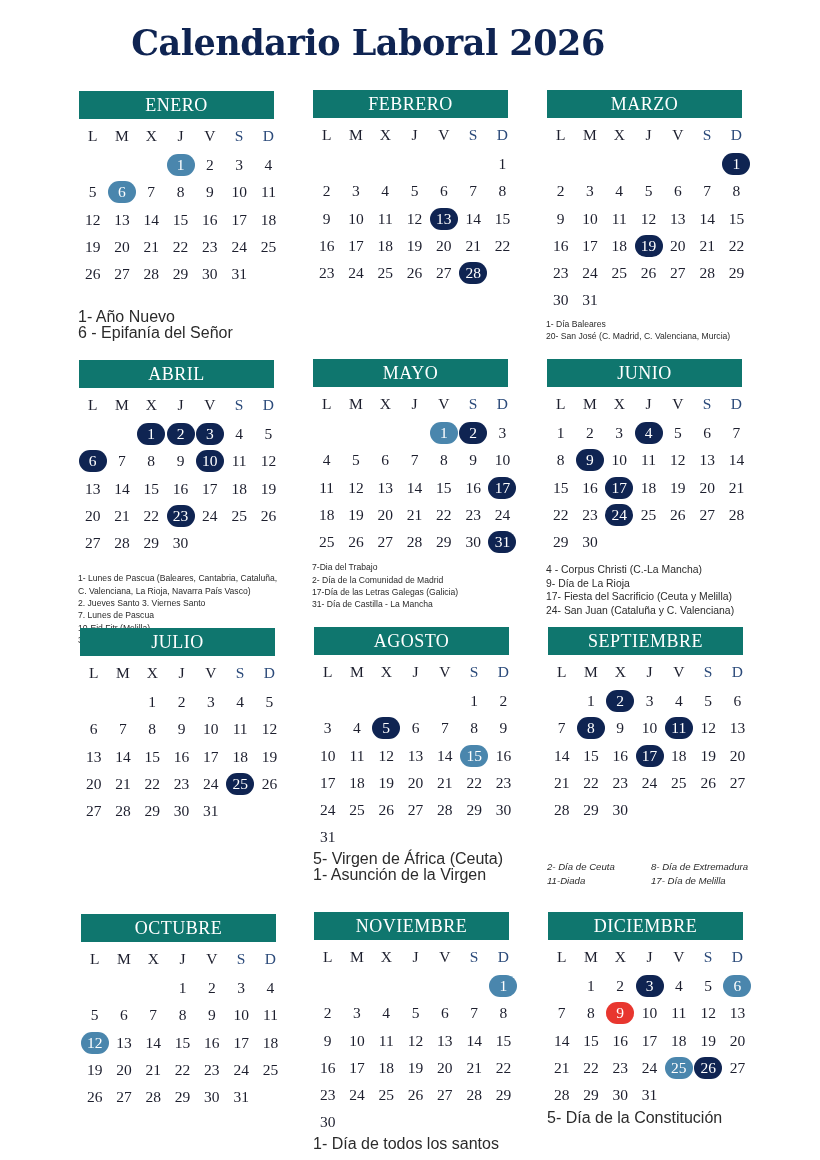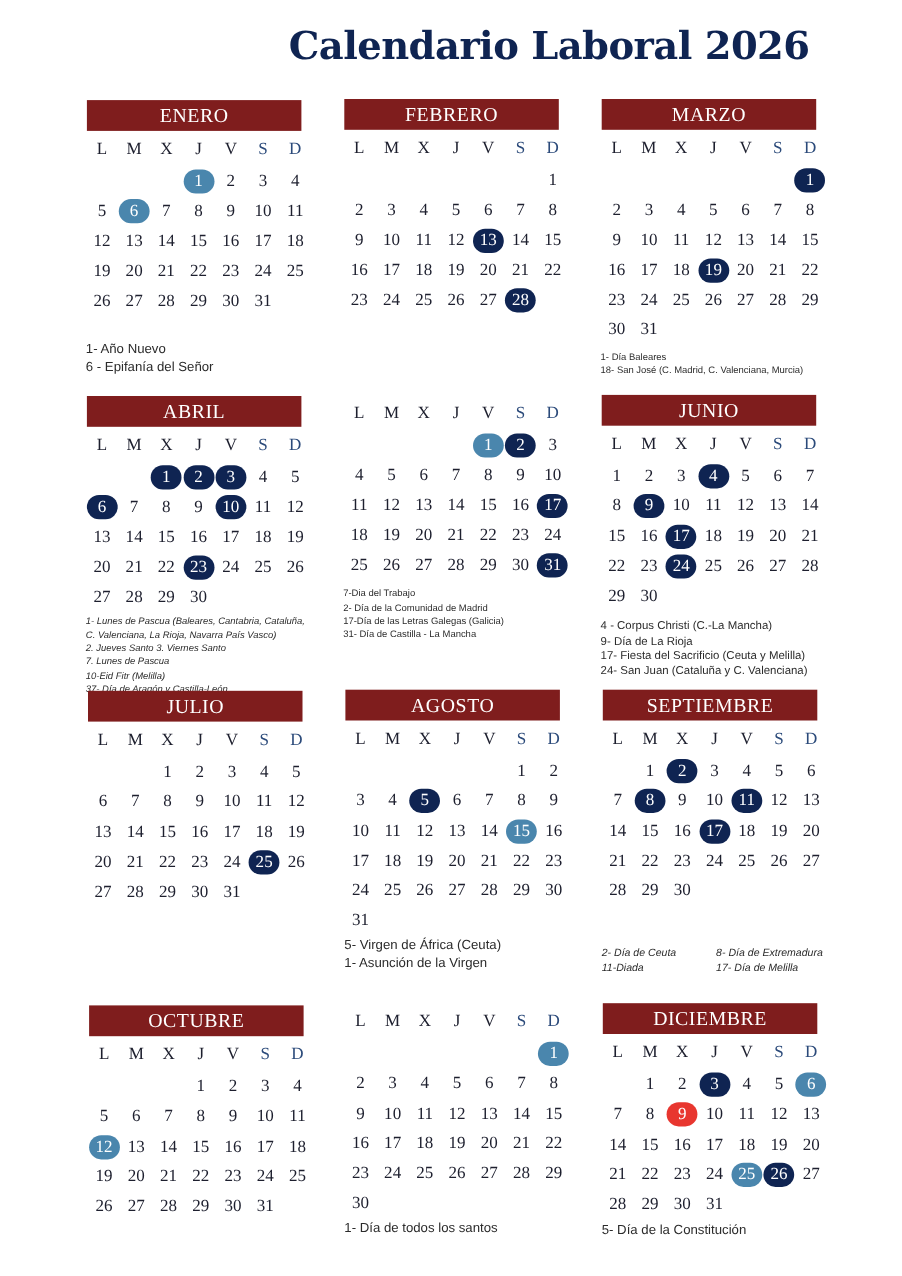--- a/index.html
+++ b/index.html
@@ -1,38 +1,38 @@
 <!DOCTYPE html>
 <html><head>
 <meta charset="utf-8">
 <style>
   html, body { margin:0; padding:0; background:#ffffff; }
   body { width:820px; height:1160px; position:relative; overflow:hidden;
          font-family:"DejaVu Serif", serif; color:#1d1f2e; }
-  .title { position:absolute; left:0; top:22px; width:736px; text-align:right;
+  .title { position:absolute; left:0; top:22px; width:736px; text-align:center;
            font-family:"DejaVu Serif", serif; font-weight:bold; font-size:35px;
            color:#0f2452; letter-spacing:-0.5px; }
   .month { position:absolute; width:196px; }
-  .month-header { height:28px; background:#7f1d1d; color:#ffffff; text-align:center;
+  .month-header { height:28px; background:#0f766e; color:#ffffff; text-align:center;
                   font-family:"Liberation Serif", serif; font-size:18px; line-height:28px;
                   letter-spacing:0.5px; margin-left:1px; }
   .grid { display:grid; grid-template-columns:repeat(7, 29.3px); margin-top:2px; }
   .wd { height:30px; line-height:30px; text-align:center; font-family:"Liberation Serif", serif;
         font-size:15.5px; color:#1d1f2e; }
   .wd.we { color:#2b4a7a; }
   .day { height:27.3px; line-height:27.3px; text-align:center; font-family:"Liberation Serif", serif;
          font-size:15.5px; color:#1d1f2e; position:relative; }
   .day .pill { display:inline-block; min-width:22px; height:22px; line-height:22px; border-radius:11px;
                padding:0 3px; color:#ffffff; }
   .pill.navy { background:#0f2452; }
   .pill.light { background:#4a86ad; }
   .pill.red { background:#e8362f; }
   .notes { font-family:"Liberation Sans", sans-serif; color:#2b2b2b; }
   .notes div { white-space:nowrap; }
-  .notes.n11 { font-size:12px; line-height:16px; }
+  .notes.n11 { font-size:16px; line-height:16px; }
   .notes.n9 { font-size:8.6px; line-height:12.3px; }
   .notes.two-col { display:grid; grid-template-columns:104px 110px; font-size:9.6px; line-height:14px;font-style:italic; }
 </style>
 </head>
 <body>
 
 <div class="title">Calendario Laboral 2026</div>
 
 <div class="month" style="left:78px; top:91px;">
   <div class="month-header">ENERO</div>
@@ -173,21 +173,21 @@
       <div class="day">25</div>
       <div class="day">26</div>
       <div class="day">27</div>
       <div class="day">28</div>
       <div class="day">29</div>
       <div class="day">30</div>
       <div class="day">31</div>
     </div>
   <div class="notes n9" style="margin-top:4px;">
       <div>1- Día Baleares</div>
-      <div>18- San José (C. Madrid, C. Valenciana, Murcia)</div>
+      <div>20- San José (C. Madrid, C. Valenciana, Murcia)</div>
     </div>
 </div>
 
 <div class="month" style="left:78px; top:360px;">
   <div class="month-header">ABRIL</div>
   <div class="grid">
       <div class="wd">L</div>
       <div class="wd">M</div>
       <div class="wd">X</div>
       <div class="wd">J</div>
@@ -220,30 +220,31 @@
       <div class="day">22</div>
       <div class="day"><span class="pill navy">23</span></div>
       <div class="day">24</div>
       <div class="day">25</div>
       <div class="day">26</div>
       <div class="day">27</div>
       <div class="day">28</div>
       <div class="day">29</div>
       <div class="day">30</div>
     </div>
-  <div class="notes n9" style="margin-top:2px;font-style:italic;">
+  <div class="notes n9" style="margin-top:16px;">
       <div>1- Lunes de Pascua (Baleares, Cantabria, Cataluña,</div>
       <div>C. Valenciana, La Rioja, Navarra País Vasco)</div>
       <div>2. Jueves Santo 3. Viernes Santo</div>
       <div>7. Lunes de Pascua</div>
       <div>10-Eid Fitr (Melilla)</div>
       <div>37- Día de Aragón y Castilla-León</div>
     </div>
 </div>
 <div class="month" style="left:312px; top:359px;">
+  <div class="month-header">MAYO</div>
   <div class="grid">
       <div class="wd">L</div>
       <div class="wd">M</div>
       <div class="wd">X</div>
       <div class="wd">J</div>
       <div class="wd">V</div>
       <div class="wd we">S</div>
       <div class="wd we">D</div>
       <div class="day"></div>
       <div class="day"></div>
@@ -525,20 +526,21 @@
       <div class="day">26</div>
       <div class="day">27</div>
       <div class="day">28</div>
       <div class="day">29</div>
       <div class="day">30</div>
       <div class="day">31</div>
     </div>
   <div class="notes n11"></div>
 </div>
 <div class="month" style="left:313px; top:912px;">
+  <div class="month-header">NOVIEMBRE</div>
   <div class="grid">
       <div class="wd">L</div>
       <div class="wd">M</div>
       <div class="wd">X</div>
       <div class="wd">J</div>
       <div class="wd">V</div>
       <div class="wd we">S</div>
       <div class="wd we">D</div>
       <div class="day"></div>
       <div class="day"></div>

